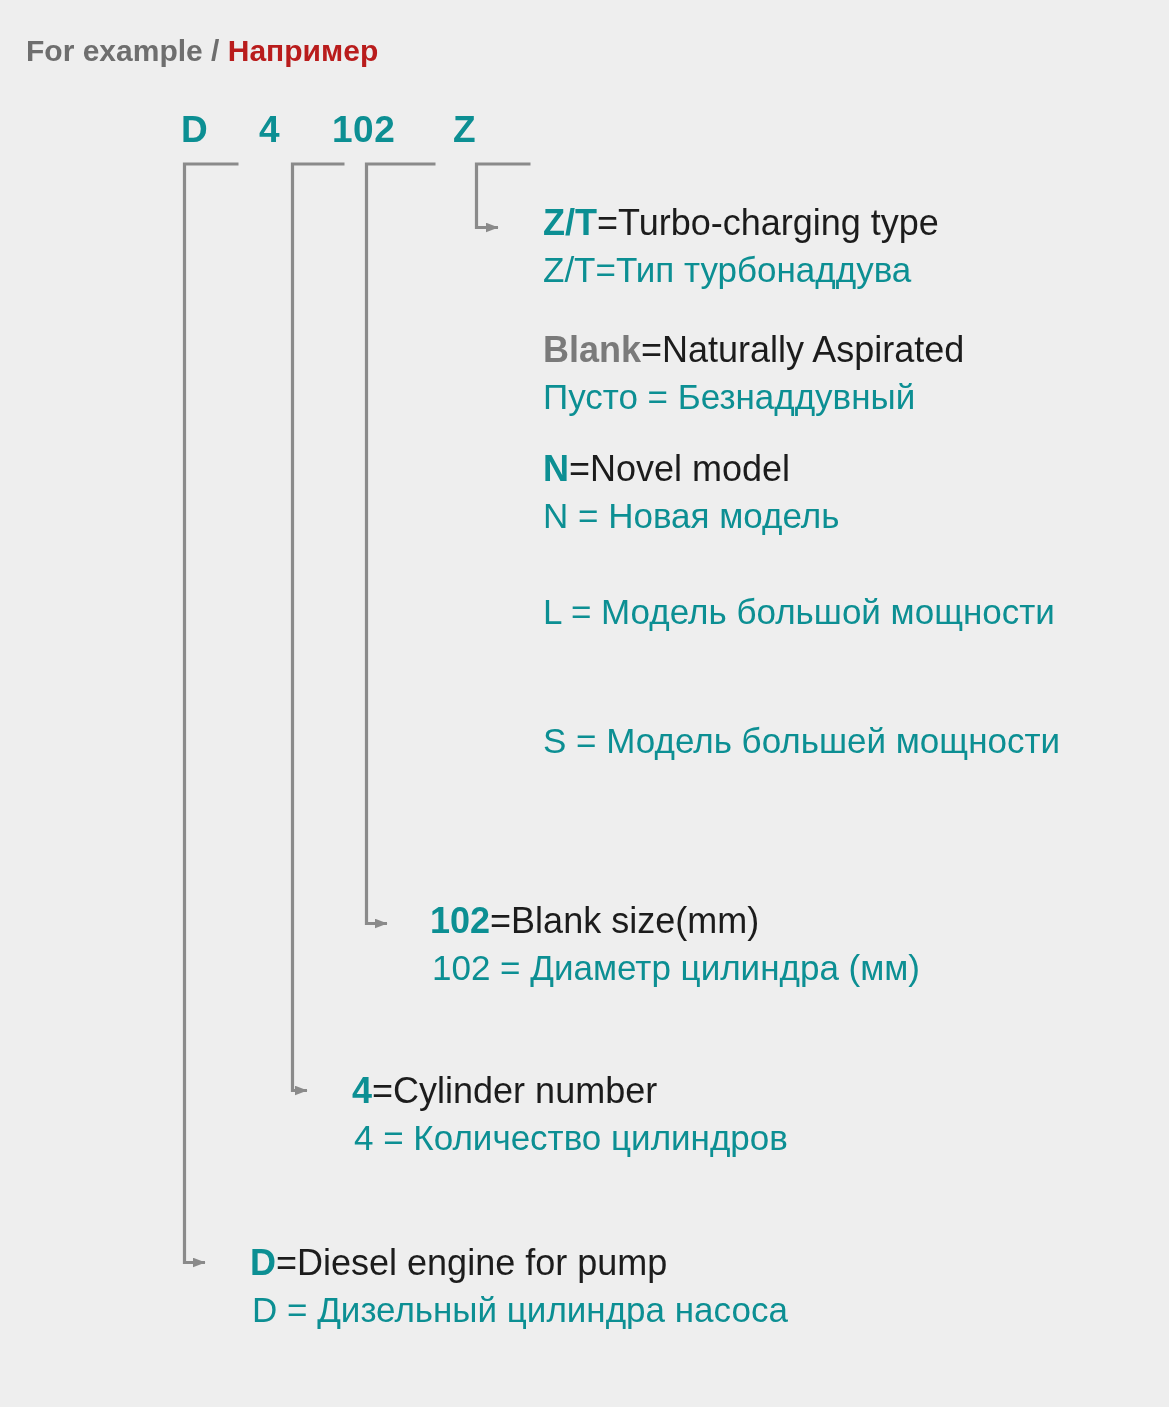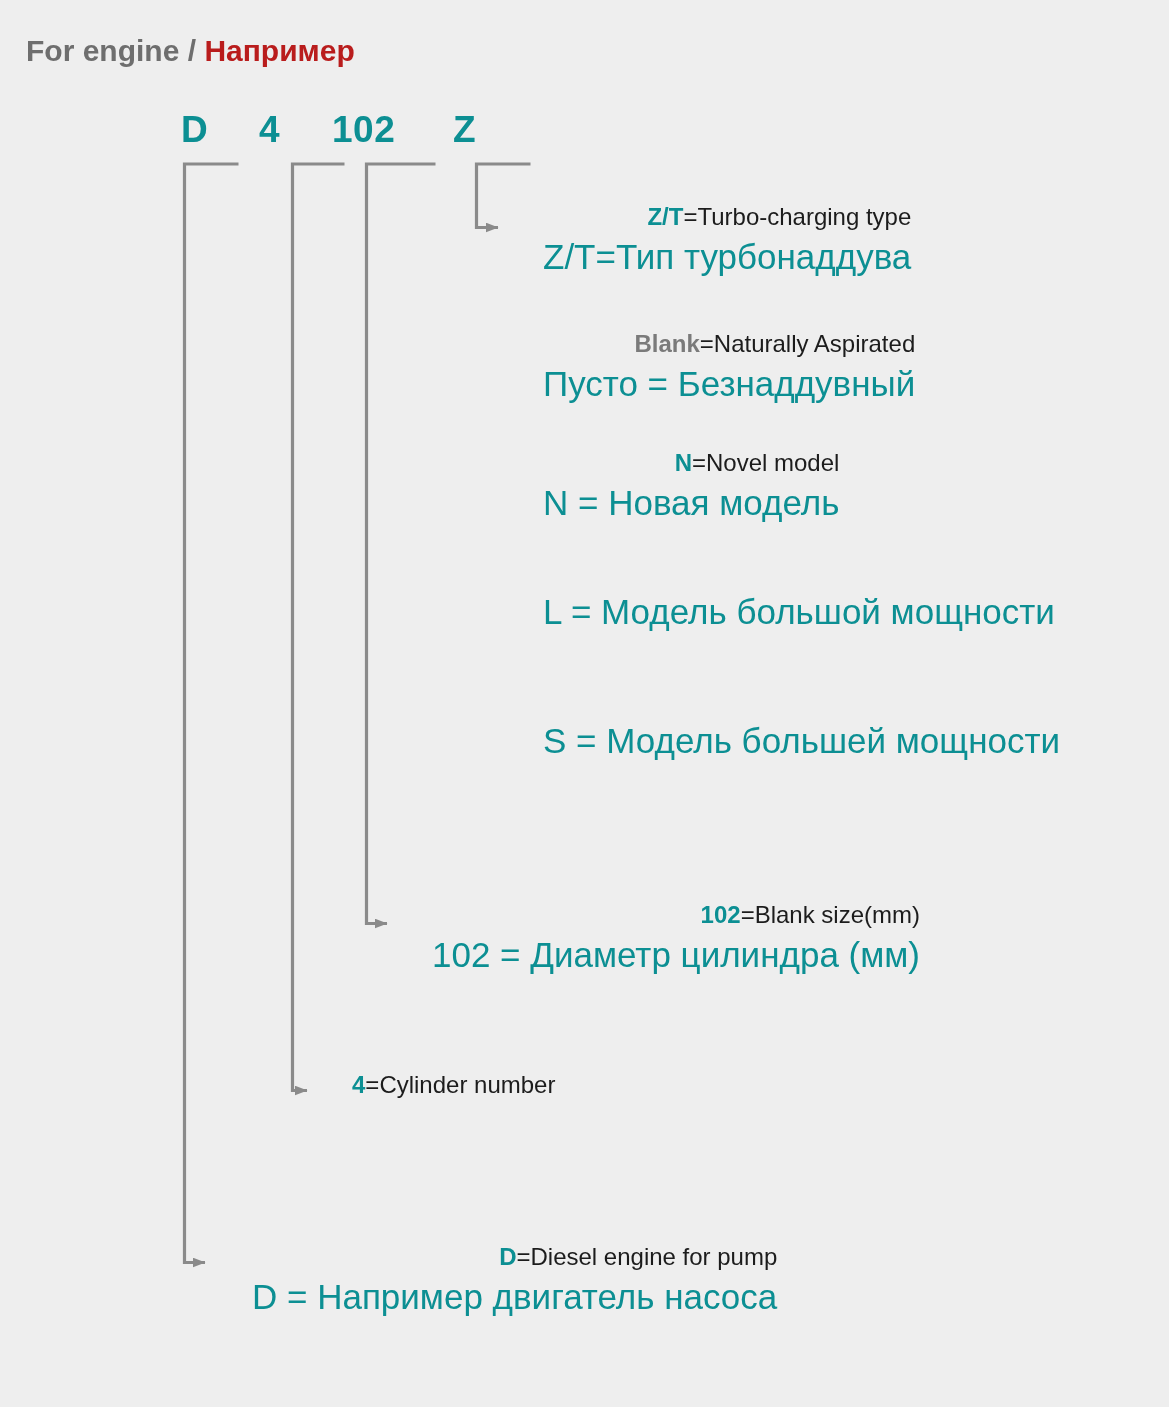--- a/index.html
+++ b/index.html
@@ -59,26 +59,25 @@
     pointer-events: none;
   }
 
   
   .def {
     position: absolute;
     white-space: nowrap;
     line-height: 1;
   }
   .def .en-line {
-    font-size: 24px;
+    font-size: 36px;
     color: #1c1c1c;
     font-weight: normal;
     white-space: nowrap;
     line-height: 1.08;
-    text-align: right;
   }
   .def .en-line .key {
     font-weight: bold;
     color: #0c8f93;
   }
   .def .en-line .key.gray {
     color: #7a7a7a;
   }
   .def .ru-line {
     font-size: 35px;
@@ -103,21 +102,21 @@
   #def-102 .ru-line { margin-left: 2px; }
   #def-4   .ru-line { margin-left: 2px; }
   #def-d   .ru-line { margin-left: 2px; }
 </style>
 </head>
 <body>
 
 <div id="page">
 
   <div class="hdr">
-    <span class="en">For engine</span>
+    <span class="en">For example</span>
     <span class="sep">/</span>
     <span class="ru">Например</span>
   </div>
 
   <div class="code-seg" id="code-D">D</div>
   <div class="code-seg" id="code-4">4</div>
   <div class="code-seg" id="code-102">102</div>
   <div class="code-seg" id="code-Z">Z</div>
 
   <svg id="connectors" viewBox="0 0 1169 1407" width="1169" height="1407" xmlns="http://www.w3.org/2000/svg">
@@ -177,22 +176,23 @@
     <div class="en-line">
       <span class="key">102</span><span>=Blank size(mm)</span>
     </div>
     <div class="ru-line">102 = Диаметр цилиндра (мм)</div>
   </div>
 
   <div class="def" id="def-4">
     <div class="en-line">
       <span class="key">4</span><span>=Cylinder number</span>
     </div>
+    <div class="ru-line">4 = Количество цилиндров</div>
   </div>
 
   <div class="def" id="def-d">
     <div class="en-line">
       <span class="key">D</span><span>=Diesel engine for pump</span>
     </div>
-    <div class="ru-line">D = Например двигатель насоса</div>
+    <div class="ru-line">D = Дизельный цилиндра насоса</div>
   </div>
 
 </div>
 
 </body></html>

